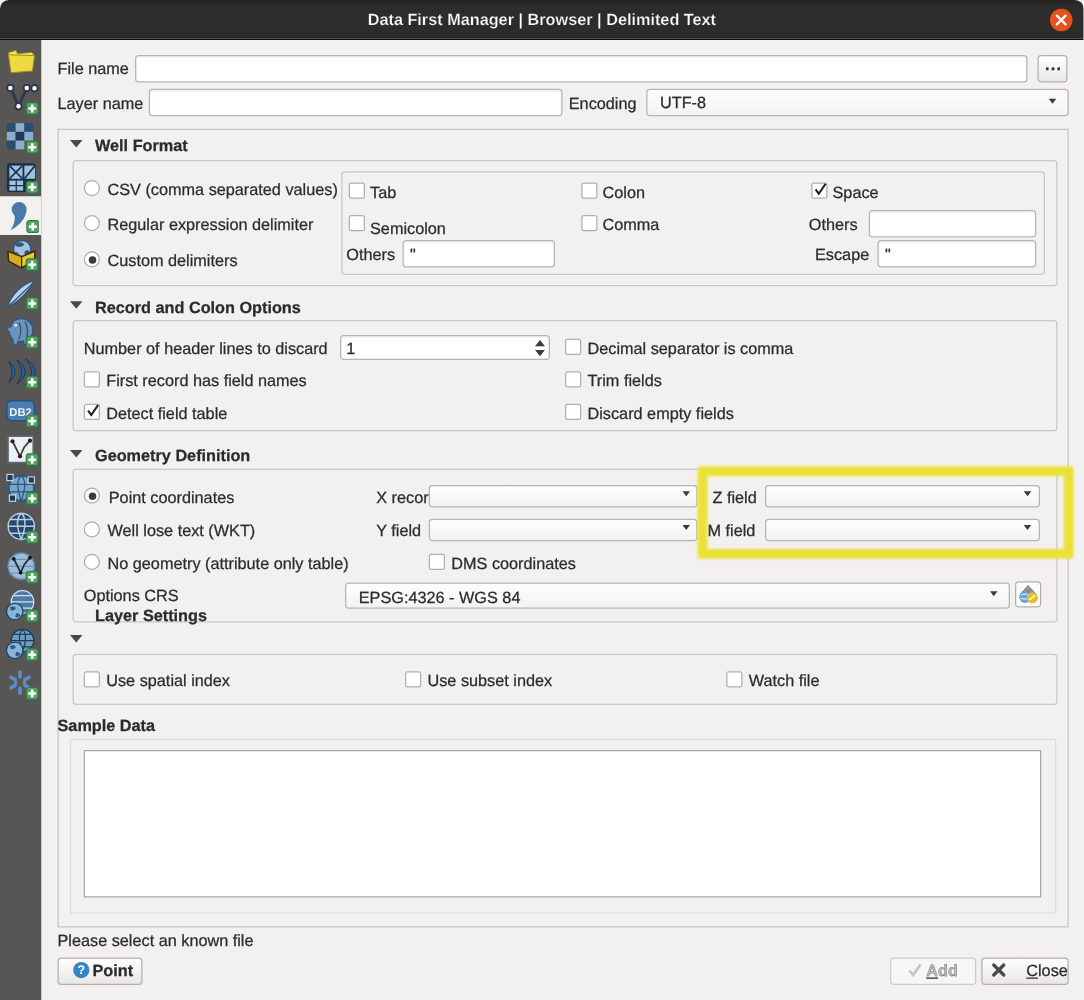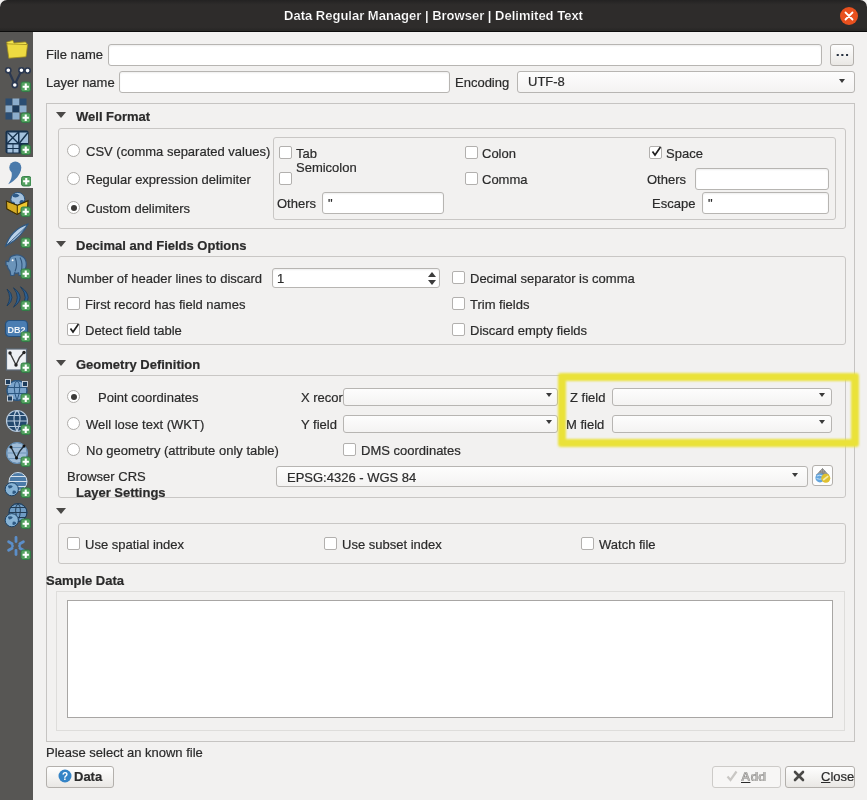--- a/index.html
+++ b/index.html
@@ -21,21 +21,21 @@
 .gbox{box-sizing:border-box;border:1px solid #c9c7c5;border-radius:3px;}
 .ghead{font-weight:bold;font-size:13px;}
 .tri{width:0;height:0;border-left:5px solid transparent;border-right:5px solid transparent;border-top:6px solid #4a4947;}
 .frame{box-sizing:border-box;border:1px solid #c6c4c2;}
 .btn{box-sizing:border-box;background:linear-gradient(#fefefe,#f2f1ef 60%,#e9e7e4);border:1px solid #b3b0ac;border-radius:3px;}
 </style>
 </head>
 <body>
 
 <div class="abs titlebar"></div>
-<div class="abs title">Data Regular Manager | Browser | Delimited Text</div>
+<div class="abs title">Data First Manager | Browser | Delimited Text</div>
 <div class="abs closebtn"></div>
 <svg class="abs" style="left:844px;top:11px" width="10" height="10" viewBox="0 0 10 10">
     <path d="M1.5 1.5 L8.5 8.5 M8.5 1.5 L1.5 8.5" stroke="#fff" stroke-width="1.8" stroke-linecap="round"></path>
   </svg>
 
 <div class="abs sidebar"></div>
 <div class="abs sbsel"></div>
 
 <svg class="abs" style="left:3px;top:34px" width="28" height="28" viewBox="0 0 28 28">
     <path d="M3.5 8.2 L9.8 6.3 L11 9 L22.5 7.9 L24.6 10.6 L5.5 12.4 z" fill="#f5e54f" stroke="#a08c1e" stroke-width="0.8"></path>
@@ -252,35 +252,35 @@
 <div class="abs lbl" style="left:296px;top:146px">Tab</div>
 <div class="abs cb" style="left:465px;top:146px"></div>
 <div class="abs lbl" style="left:482px;top:146px">Colon</div>
 <div class="abs cb" style="left:649px;top:146px"></div>
 <svg class="abs" style="left:650px;top:145px" width="13" height="13" viewBox="0 0 13 13">
     <path d="M2.5 6.5 L5 10 L10.5 2" stroke="#202020" stroke-width="1.7" fill="none"></path>
   </svg>
 <div class="abs lbl" style="left:666px;top:146px">Space</div>
 
 <div class="abs cb" style="left:279px;top:172px"></div>
-<div class="abs lbl" style="left:296px;top:160px">Semicolon</div>
+<div class="abs lbl" style="left:296px;top:175px">Semicolon</div>
 <div class="abs cb" style="left:465px;top:172px"></div>
 <div class="abs lbl" style="left:482px;top:172px">Comma</div>
 <div class="abs lbl" style="left:647px;top:172px">Others</div>
 <div class="abs inp" style="left:695px;top:168px;width:134px;height:22px"></div>
 
 <div class="abs lbl" style="left:277px;top:196px">Others</div>
 <div class="abs inp" style="left:322px;top:192px;width:122px;height:22px"></div>
 <div class="abs lbl" style="left:328px;top:196px">"</div>
 <div class="abs lbl" style="left:652px;top:196px">Escape</div>
 <div class="abs inp" style="left:702px;top:192px;width:127px;height:22px"></div>
 <div class="abs lbl" style="left:708px;top:196px">"</div>
 
 <div class="abs tri" style="left:56px;top:241px"></div>
-<div class="abs ghead" style="left:76px;top:238px">Decimal and Fields Options</div>
+<div class="abs ghead" style="left:76px;top:238px">Record and Colon Options</div>
 <div class="abs gbox" style="left:58px;top:256px;width:788px;height:89px"></div>
 
 <div class="abs lbl" style="left:67px;top:271px">Number of header lines to discard</div>
 <div class="abs inp" style="left:272px;top:268px;width:168px;height:20px"></div>
 <div class="abs lbl" style="left:277px;top:271px">1</div>
 <div class="abs" style="left:428px;top:272px;width:0;height:0;border-left:4px solid transparent;border-right:4px solid transparent;border-bottom:5px solid #3c3c3c"></div>
 <div class="abs" style="left:428px;top:280px;width:0;height:0;border-left:4px solid transparent;border-right:4px solid transparent;border-top:5px solid #3c3c3c"></div>
 
 <div class="abs cb" style="left:452px;top:271px"></div>
 <div class="abs lbl" style="left:470px;top:271px">Decimal separator is comma</div>
@@ -296,21 +296,21 @@
 <div class="abs cb" style="left:452px;top:323px"></div>
 <div class="abs lbl" style="left:470px;top:323px">Discard empty fields</div>
 
 <div class="abs tri" style="left:56px;top:360px"></div>
 <div class="abs ghead" style="left:76px;top:357px">Geometry Definition</div>
 <div class="abs gbox" style="left:58px;top:375px;width:788px;height:123px"></div>
 
 <div class="abs rb" style="left:67px;top:390px">
     <div class="abs rdot"></div>
   </div>
-<div class="abs lbl" style="left:98px;top:390px">Point coordinates</div>
+<div class="abs lbl" style="left:87px;top:390px">Point coordinates</div>
 <div class="abs lbl" style="left:301px;top:390px">X record</div>
 <div class="abs combo" style="left:343px;top:388px;width:215px;height:18px"></div>
 <div class="abs carrow" style="left:546px;top:393px"></div>
 <div class="abs lbl" style="left:570px;top:390px">Z field</div>
 <div class="abs combo" style="left:612px;top:388px;width:220px;height:18px"></div>
 <div class="abs carrow" style="left:819px;top:393px"></div>
 
 <div class="abs rb" style="left:67px;top:417px"></div>
 <div class="abs lbl" style="left:86px;top:417px">Well lose text (WKT)</div>
 <div class="abs lbl" style="left:301px;top:417px">Y field</div>
@@ -318,21 +318,21 @@
 <div class="abs carrow" style="left:546px;top:420px"></div>
 <div class="abs lbl" style="left:566px;top:417px">M field</div>
 <div class="abs combo" style="left:612px;top:415px;width:220px;height:18px"></div>
 <div class="abs carrow" style="left:819px;top:420px"></div>
 
 <div class="abs rb" style="left:67px;top:443px"></div>
 <div class="abs lbl" style="left:86px;top:443px">No geometry (attribute only table)</div>
 <div class="abs cb" style="left:343px;top:443px"></div>
 <div class="abs lbl" style="left:361px;top:443px">DMS coordinates</div>
 
-<div class="abs lbl" style="left:67px;top:469px">Browser CRS</div>
+<div class="abs lbl" style="left:67px;top:469px">Options CRS</div>
 <div class="abs combo" style="left:276px;top:466px;width:532px;height:21px"></div>
 <div class="abs" style="left:287px;top:470px">EPSG:4326 - WGS 84</div>
 <div class="abs carrow" style="left:792px;top:473px"></div>
 <div class="abs btn" style="left:812px;top:465px;width:21px;height:21px;background:#fdfdfd"></div>
 <svg class="abs" style="left:814px;top:467px" width="17" height="17" viewBox="0 0 17 17">
 <path d="M8.5 1.5 L14.5 8 H2.5 z" fill="#a7a7a5" stroke="#70706e" stroke-width="0.7"></path>
 <path d="M5.5 5 h6 M4.2 6.7 h8.6 M8.5 1.5 V8 M6.2 3.8 L8 8 M10.8 3.8 L9 8" stroke="#7c7c7a" stroke-width="0.6" fill="none"></path>
 <circle cx="6" cy="10.8" r="4.6" fill="#63a5de"></circle>
 <path d="M3 9 q2.5 -1.5 5.5 0 M2.6 11.5 q3 1.5 6.5 0" stroke="#cfe6f8" stroke-width="0.9" fill="none"></path>
 <circle cx="11.8" cy="11.3" r="4.5" fill="#dfc02f"></circle>
@@ -354,21 +354,21 @@
 <div class="abs ghead" style="left:46px;top:573px">Sample Data</div>
 <div class="abs" style="left:56px;top:591px;width:789px;height:140px;border:1px solid #dedddb;box-sizing:border-box"></div>
 <div class="abs" style="left:67px;top:600px;width:766px;height:118px;background:#fff;border:1px solid #a8a6a4;box-sizing:border-box"></div>
 
 <div class="abs lbl" style="left:46px;top:745px">Please select an known file</div>
 <div class="abs btn" style="left:46px;top:766px;width:68px;height:22px"></div>
 <svg class="abs" style="left:58px;top:769px" width="14" height="14" viewBox="0 0 14 14">
     <circle cx="7" cy="7" r="6.5" fill="#3584c6"></circle>
     <text x="7" y="10.5" font-size="10" font-weight="bold" fill="#fff" text-anchor="middle" font-family="Liberation Sans">?</text>
   </svg>
-<div class="abs" style="left:74px;top:769px;font-weight:bold">Data</div>
+<div class="abs" style="left:74px;top:769px;font-weight:bold">Point</div>
 
 <div class="abs" style="left:712px;top:766px;width:69px;height:22px;background:#f7f6f5;border:1px solid #cdcbc8;border-radius:3px;box-sizing:border-box"></div>
 <svg class="abs" style="left:725px;top:769px" width="14" height="14" viewBox="0 0 14 14">
     <path d="M2.5 7.5 L5.5 11 L11.5 2.5" stroke="#c9c7c4" stroke-width="2.2" fill="none"></path>
   </svg>
 <div class="abs" style="left:741px;top:769px;color:#bcbab7;font-weight:bold"><span style="text-decoration:underline">A</span>dd</div>
 
 <div class="abs btn" style="left:785px;top:766px;width:70px;height:22px"></div>
 <svg class="abs" style="left:793px;top:770px" width="12" height="12" viewBox="0 0 12 12">
     <path d="M2 2 L10 10 M10 2 L2 10" stroke="#4a4947" stroke-width="2.6" stroke-linecap="round"></path>

